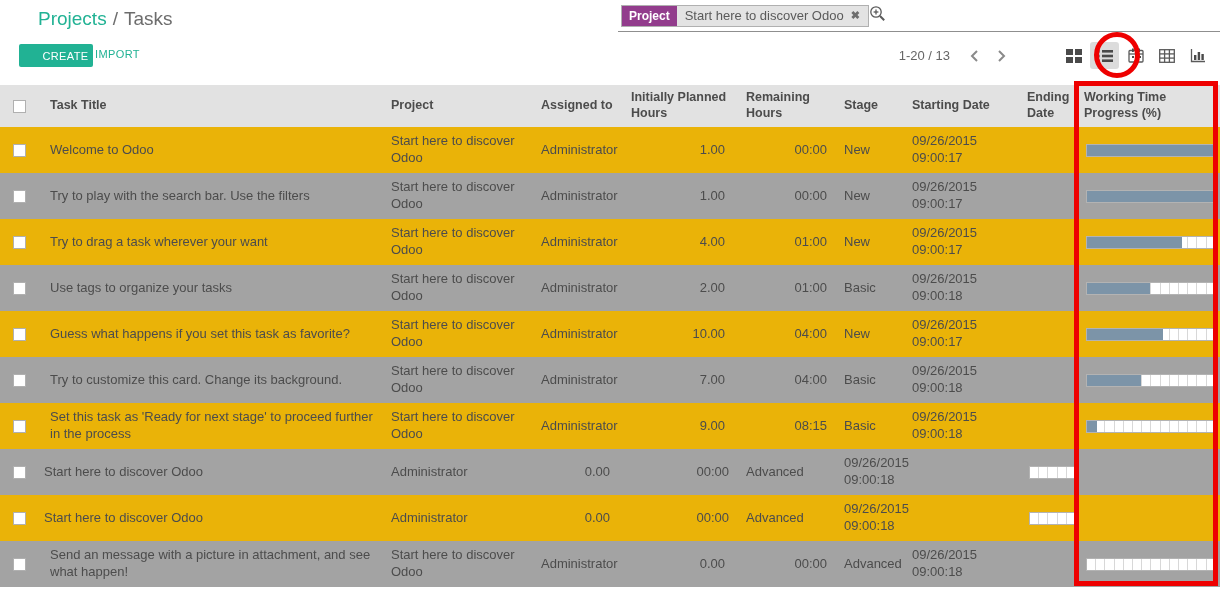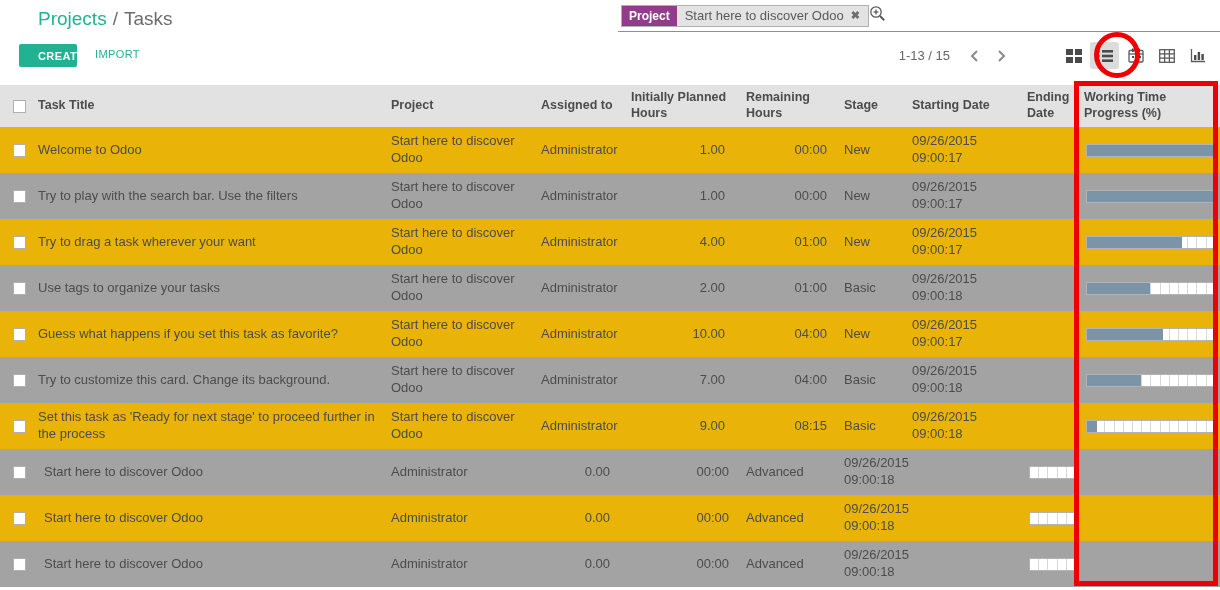--- a/index.html
+++ b/index.html
@@ -24,23 +24,23 @@
   .facet-remove { color:#6e6e6e; font-size:11px; cursor:pointer; font-weight:bold; }
   .search-input { border:none; outline:none; background:transparent; font-size:13px;
                   color:#4c4c4c; margin-left:3px; flex:1; height:24px;
                   border-left:1px solid #9a9a9a; padding-left:5px;
                   font-family:"Liberation Sans", sans-serif; }
   .search-input::placeholder { color:#c9c9c9; }
   .zoomplus { margin-right:8px; flex:0 0 auto; cursor:pointer; }
 
   
   .controlbar { position:absolute; left:0; top:40px; right:0; height:34px; }
-  .btn-create { position:absolute; left:19px; top:4px; width:58px; height:23px;
+  .btn-create { position:absolute; left:19px; top:4px; width:74px; height:23px;
                 background:var(--brand); color:#fff; border:none; border-radius:2px;
-                font-size:11px; font-weight:bold; letter-spacing:.4px; cursor:pointer;
+                font-size:11px; font-weight:normal; letter-spacing:.4px; cursor:pointer;
                 font-family:"Liberation Sans", sans-serif;padding-left:19px; }
   .btn-import { position:absolute; left:95px; top:8px; background:none; border:none;
                 color:var(--brand); font-size:11px; font-weight:normal; letter-spacing:.4px;
                 cursor:pointer; font-family:"Liberation Sans", sans-serif; }
   .pager { position:absolute; right:270px; top:8px; font-size:13px; color:#666; }
   .chev { position:absolute; top:9px; width:14px; height:14px; cursor:pointer; }
   .chev svg { display:block; }
   .chev-prev { right:238px; } .chev-next { right:212px; }
   .switcher { position:absolute; right:8px; top:2px; display:flex; gap:2px; }
   .sw-item { width:29px; height:27px; display:flex; align-items:center; justify-content:center;
@@ -49,21 +49,21 @@
 
   
   .table { position:absolute; left:0; top:85px; right:0; }
   .trow { display:grid; grid-template-columns:38px 347px 150px 90px 115px 98px 68px 115px 57px 142px; }
   .thead { background:#e2e2e2; min-height:42px; font-weight:bold; font-size:12.5px; color:#4c4c4c; }
   .thead .cell { display:flex; align-items:center; line-height:1.25; }
   .tbody-row { min-height:46px; font-size:13px; background:#a3a3a3; }
   .tbody-row.odd { background:#eab308; }
   .cell { display:flex; align-items:center; padding-left:6px; line-height:1.3; }
   .cell.first { padding-left:0; justify-content:center; }
-  .cell.title-cell { padding-left:0; }
+  .cell.title-cell { padding-left:0;margin-left:12px; }
   .cell.num { justify-content:flex-end; }
   .cell.planned { padding-right:15px; }
   .cell.remaining { padding-right:11px; }
   .checkbox { width:13px; height:13px; border:1px solid #b0b0b0; background:#fff;
               display:inline-block; cursor:pointer; }
   .datecell { white-space:normal; }
 
   .bar { position:relative; width:128px; height:13px; border:1px solid #b3b3b3;
          margin-left:2px; background-color:#fff;
          background-image:repeating-linear-gradient(90deg,#ffffff 0px,#ffffff 8.2px,#d8d8d8 8.2px,#d8d8d8 9.2px); }
@@ -102,21 +102,21 @@
         <line x1="4.6" y1="7" x2="9.4" y2="7" class="st"></line>
         <line x1="11" y1="11" x2="15.2" y2="15.2" stroke="#5a5a5a" stroke-width="2"></line>
       </svg>
     </span>
   </div>
 
   <div class="controlbar">
     <button class="btn-create">CREATE</button>
     <button class="btn-import">IMPORT</button>
 
-    <span class="pager">1-13 / 15</span>
+    <span class="pager">1-20 / 13</span>
     <span class="chev chev-prev">
       <svg width="14" height="14" viewBox="0 0 14 14">
           <polyline points="9,2 4,7 9,12" fill="none" stroke="#8a8a8a" stroke-width="2"></polyline>
         </svg>
     </span>
     <span class="chev chev-next">
       <svg width="14" height="14" viewBox="0 0 14 14">
           <polyline points="5,2 10,7 5,12" fill="none" stroke="#8a8a8a" stroke-width="2"></polyline>
         </svg>
     </span>
@@ -344,20 +344,21 @@
     <div class="cell">
       <span class="bar">
               <span class="bar-fill" style="width: 0%;"></span>
             </span>
     </div>
   </div>
         <div class="trow tbody-row">
     <div class="cell first">
             <span class="checkbox"></span>
           </div>
+    <div class="cell title-cell">Send an message with a picture in attachment, and see what happen!</div>
     <div class="cell">Start here to discover Odoo</div>
     <div class="cell">Administrator</div>
     <div class="cell num planned">0.00</div>
     <div class="cell num remaining">00:00</div>
     <div class="cell">Advanced</div>
     <div class="cell datecell">09/26/2015 09:00:18</div>
     <div class="cell"></div>
     <div class="cell">
       <span class="bar">
               <span class="bar-fill" style="width: 0%;"></span>

